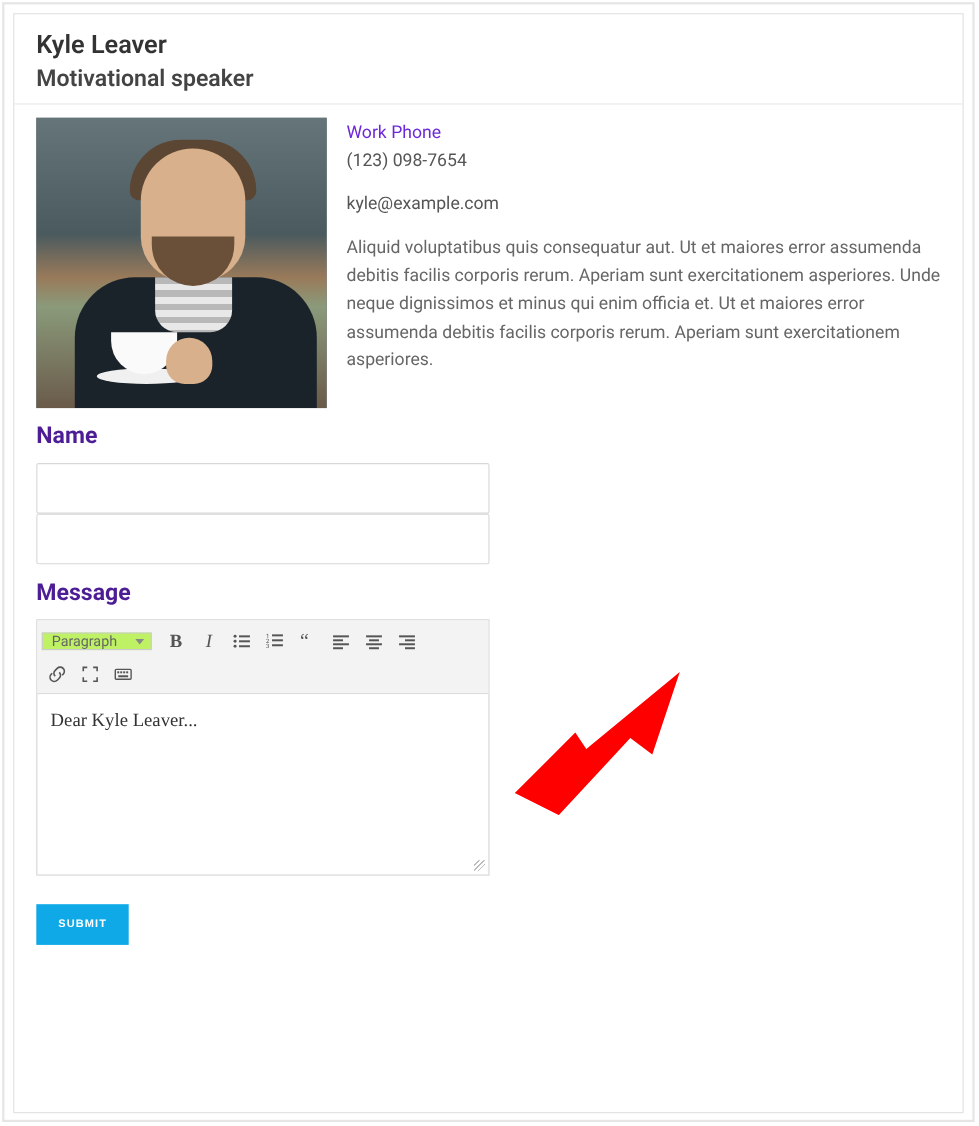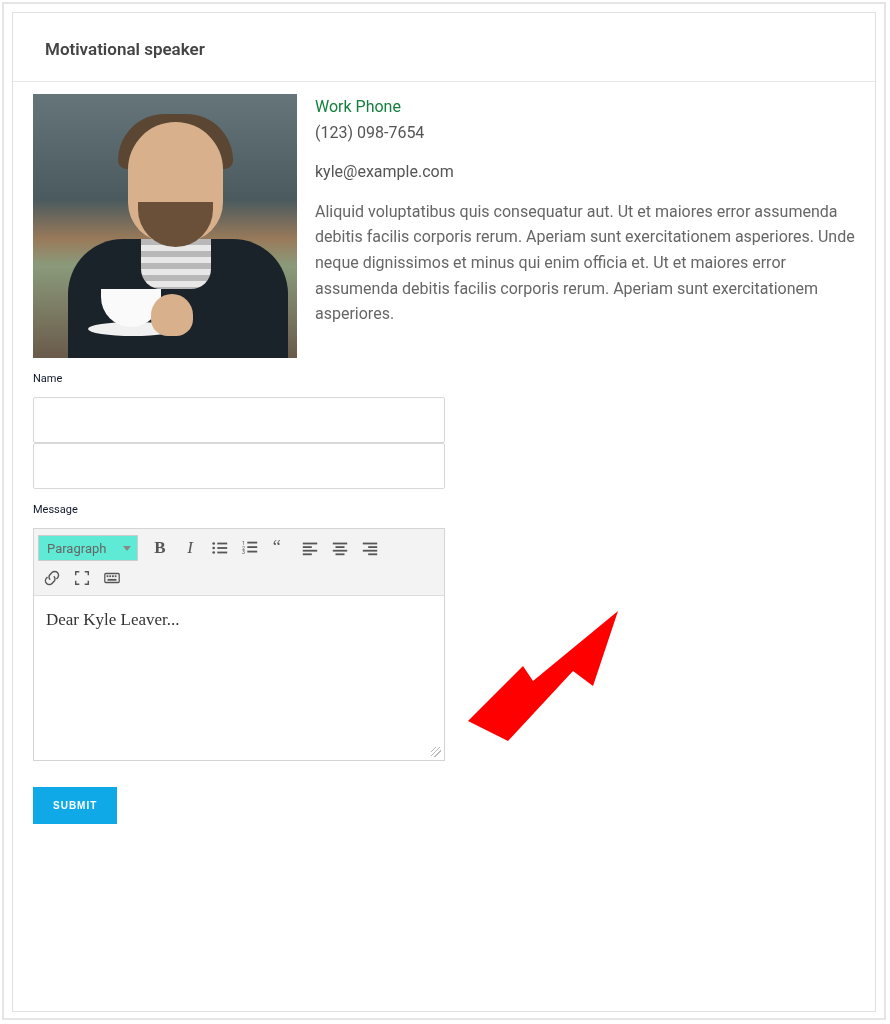--- a/index.html
+++ b/index.html
@@ -31,24 +31,24 @@
     padding:14px 20px 10px 20px;
     border-bottom:1px solid #e8e8e8;
   }
   .speaker-name {
     font-size:23px;
     font-weight:600;
     color:#333;
     margin:0 0 6px 0;
   }
   .speaker-title {
-    font-size:17px;
+    font-size:21px;
     font-weight:600;
     color:#444;
-    margin:12px;
+    margin:0;
   }
   .profile-row {
     display:flex;
     align-items:flex-start;
     padding:12px 20px 0 20px;
     gap:18px;
   }
   .photo {
     width:264px;
     height:264px;
@@ -117,37 +117,37 @@
     width:42px; height:42px;
     background:#d9b08c;
     border-radius:50% 50% 40% 40%;
   }
   .info {
     flex:1;
     font-size:16px;
     color:#555;
     line-height:1.6;
   }
-  .info .label { color:#15803d; margin:0; }
+  .info .label { color:#6d28d9; margin:0; }
   .info .value { color:#555; margin:0 0 14px 0; }
   .bio { color:#666; margin-top:6px; }
   .section-title {
     font-size:22px;
     font-weight:600;
     color:#333;
     margin:28px 20px 14px 20px;
   }
   .form {
     padding:0 20px;
     width:440px;
   }
   .field-label {
-    font-size:11px;
-    font-weight:400;
-    color:#0f172a;
+    font-size:21px;
+    font-weight:700;
+    color:#4c1d95;
     margin:14px 0 12px 0;
     display:block;
   }
   .text-input {
     width:412px;
     height:46px;
     border:1px solid #d8d8d8;
     border-radius:2px;
     font-size:15px;
     padding:8px 10px;
@@ -168,23 +168,23 @@
     align-items:center;
     gap:2px;
     flex-wrap:wrap;
     min-height:30px;
   }
   .format-select {
     display:inline-flex;
     align-items:center;
     justify-content:space-between;
     width:100px;
-    height:26px;
+    height:16px;
     border:1px solid #ccc;
-    background:#5eead4;
+    background:#bef264;
     font-size:13px;
     color:#666;
     padding:0 6px 0 8px;
     margin-right:6px;
     cursor:pointer;
   }
   .format-select .caret {
     width:0;height:0;
     border-left:4px solid transparent;
     border-right:4px solid transparent;
@@ -242,20 +242,21 @@
     height:130px;
     pointer-events:none;
   }
 </style>
 </head>
 <body>
 
 <div class="outer">
   <div class="card">
     <div class="card-header">
+      <h1 class="speaker-name">Kyle Leaver</h1>
       <h2 class="speaker-title">Motivational speaker</h2>
     </div>
 
     <div class="profile-row">
       <div class="photo">
         <div class="photo-bg"></div>
         <div class="photo-body"></div>
         <div class="photo-shirt"></div>
         <div class="photo-hair"></div>
         <div class="photo-head"></div>

